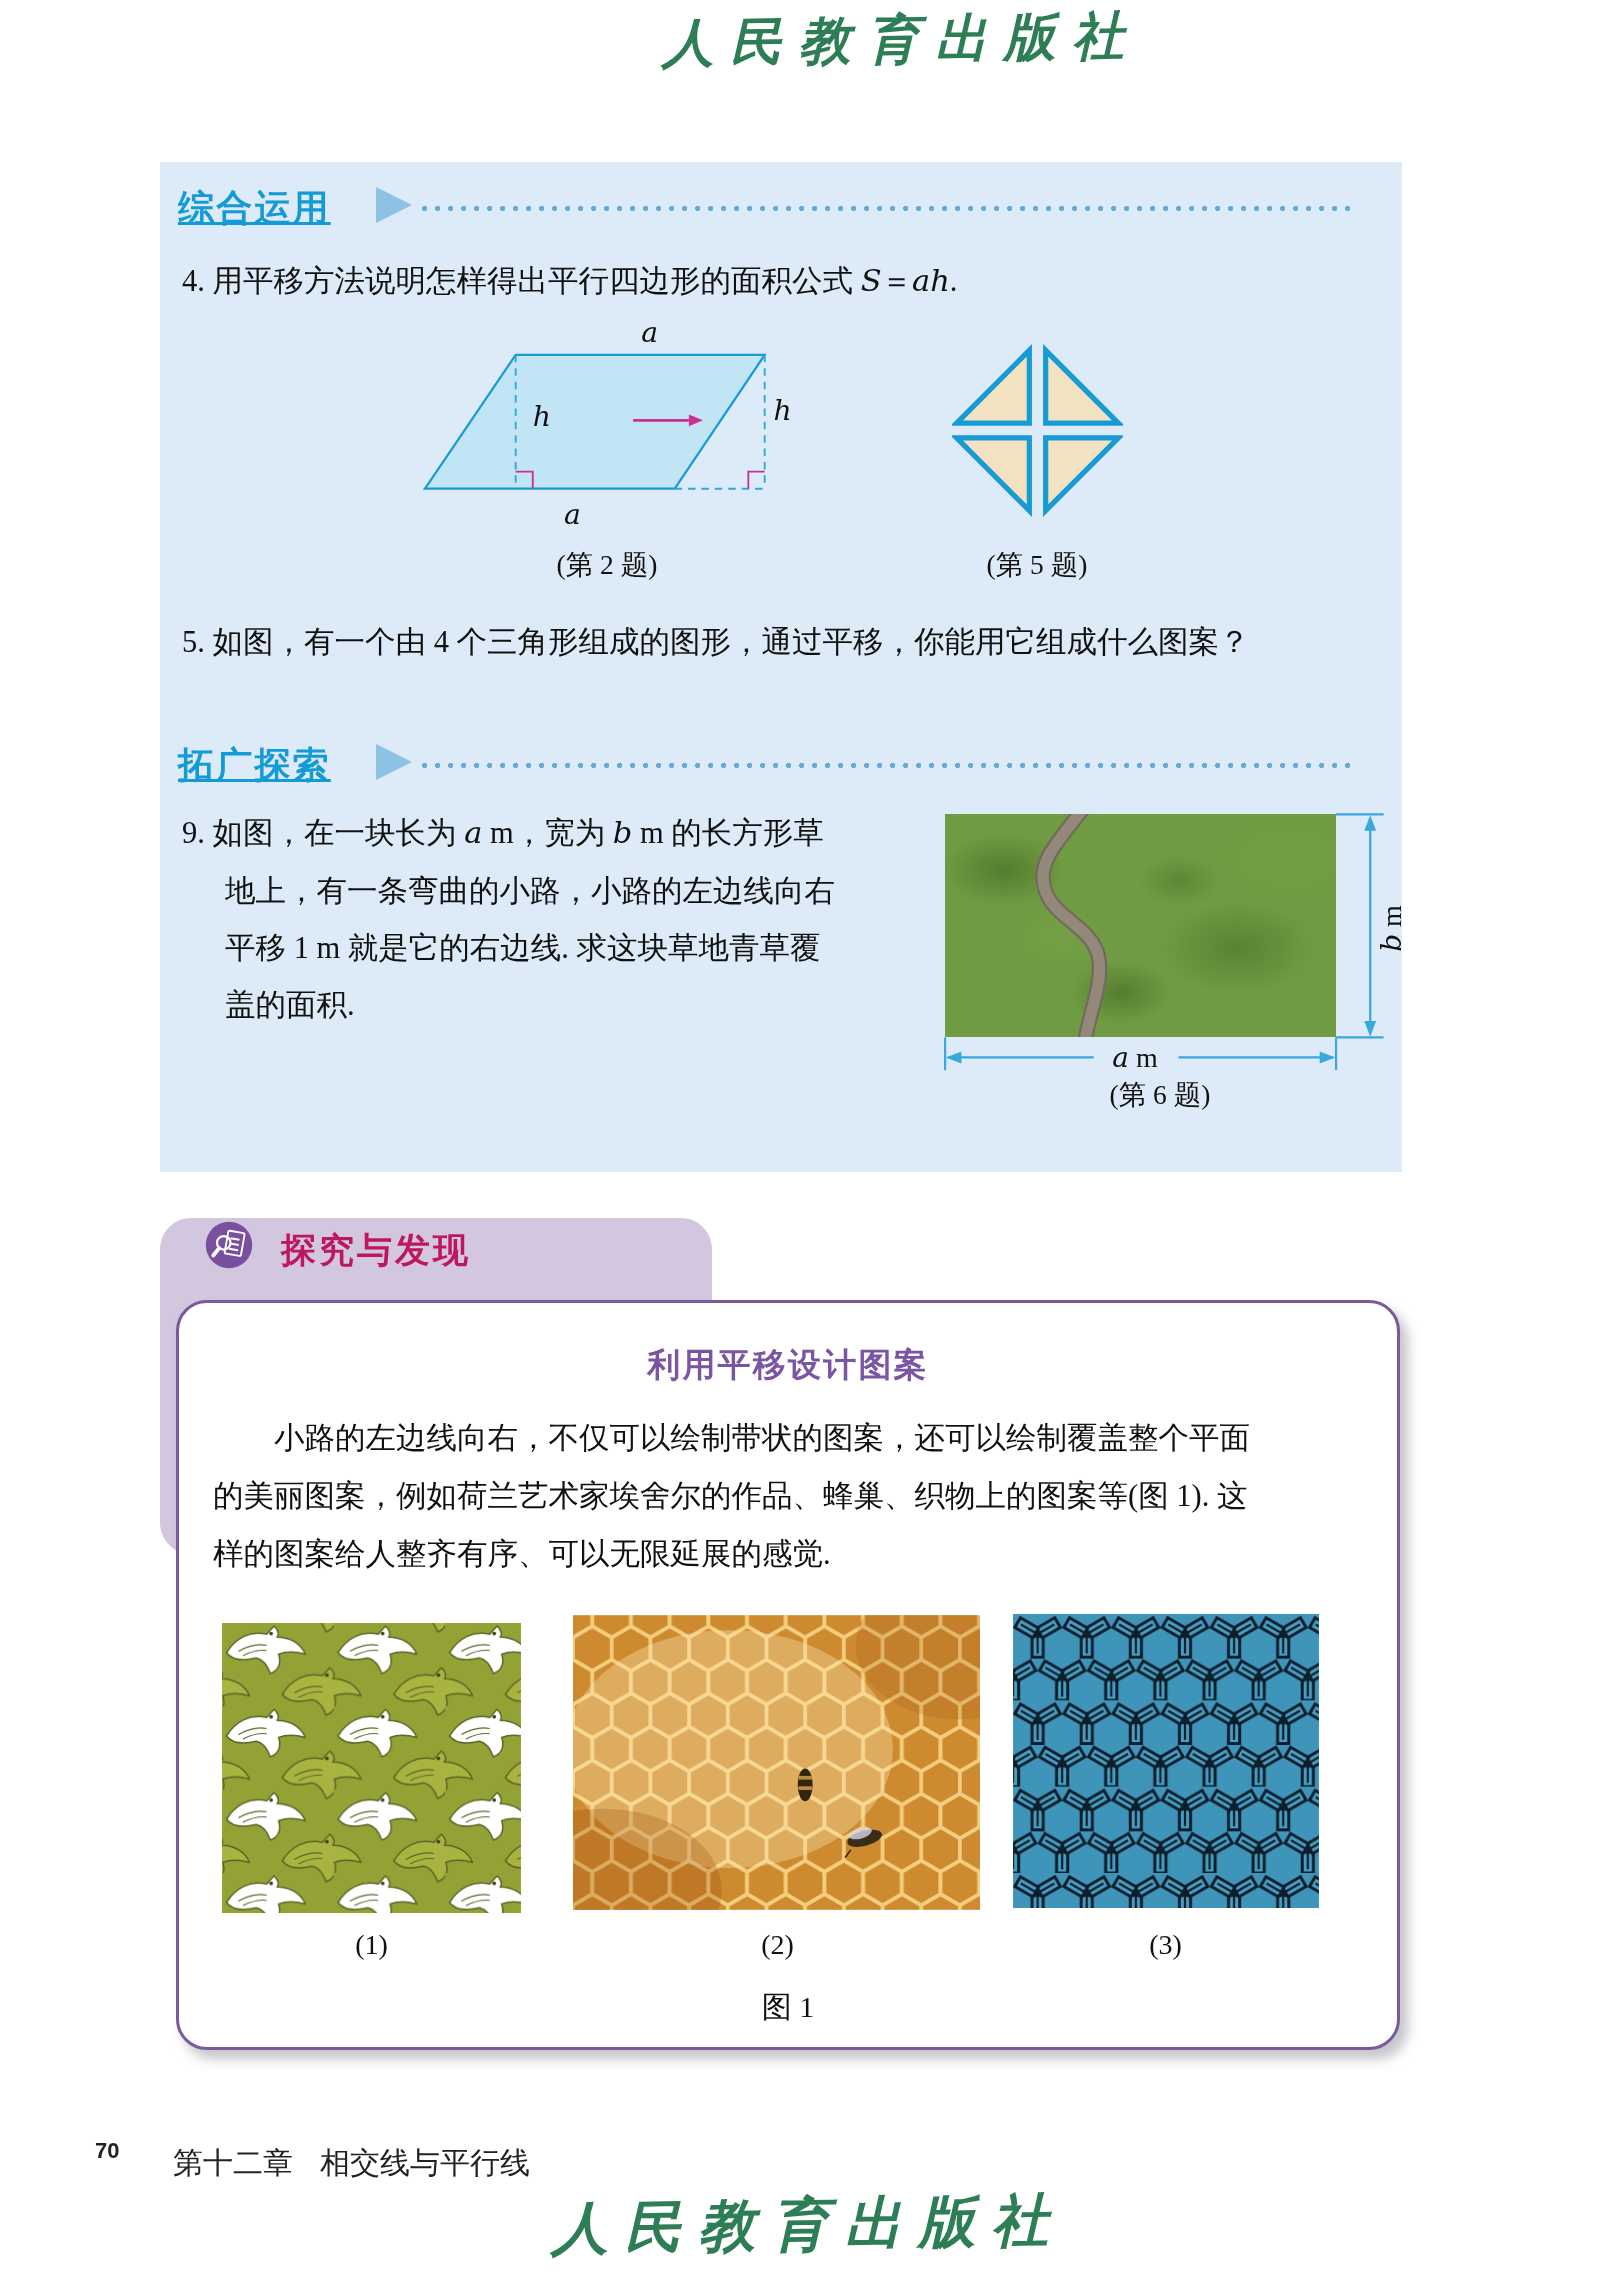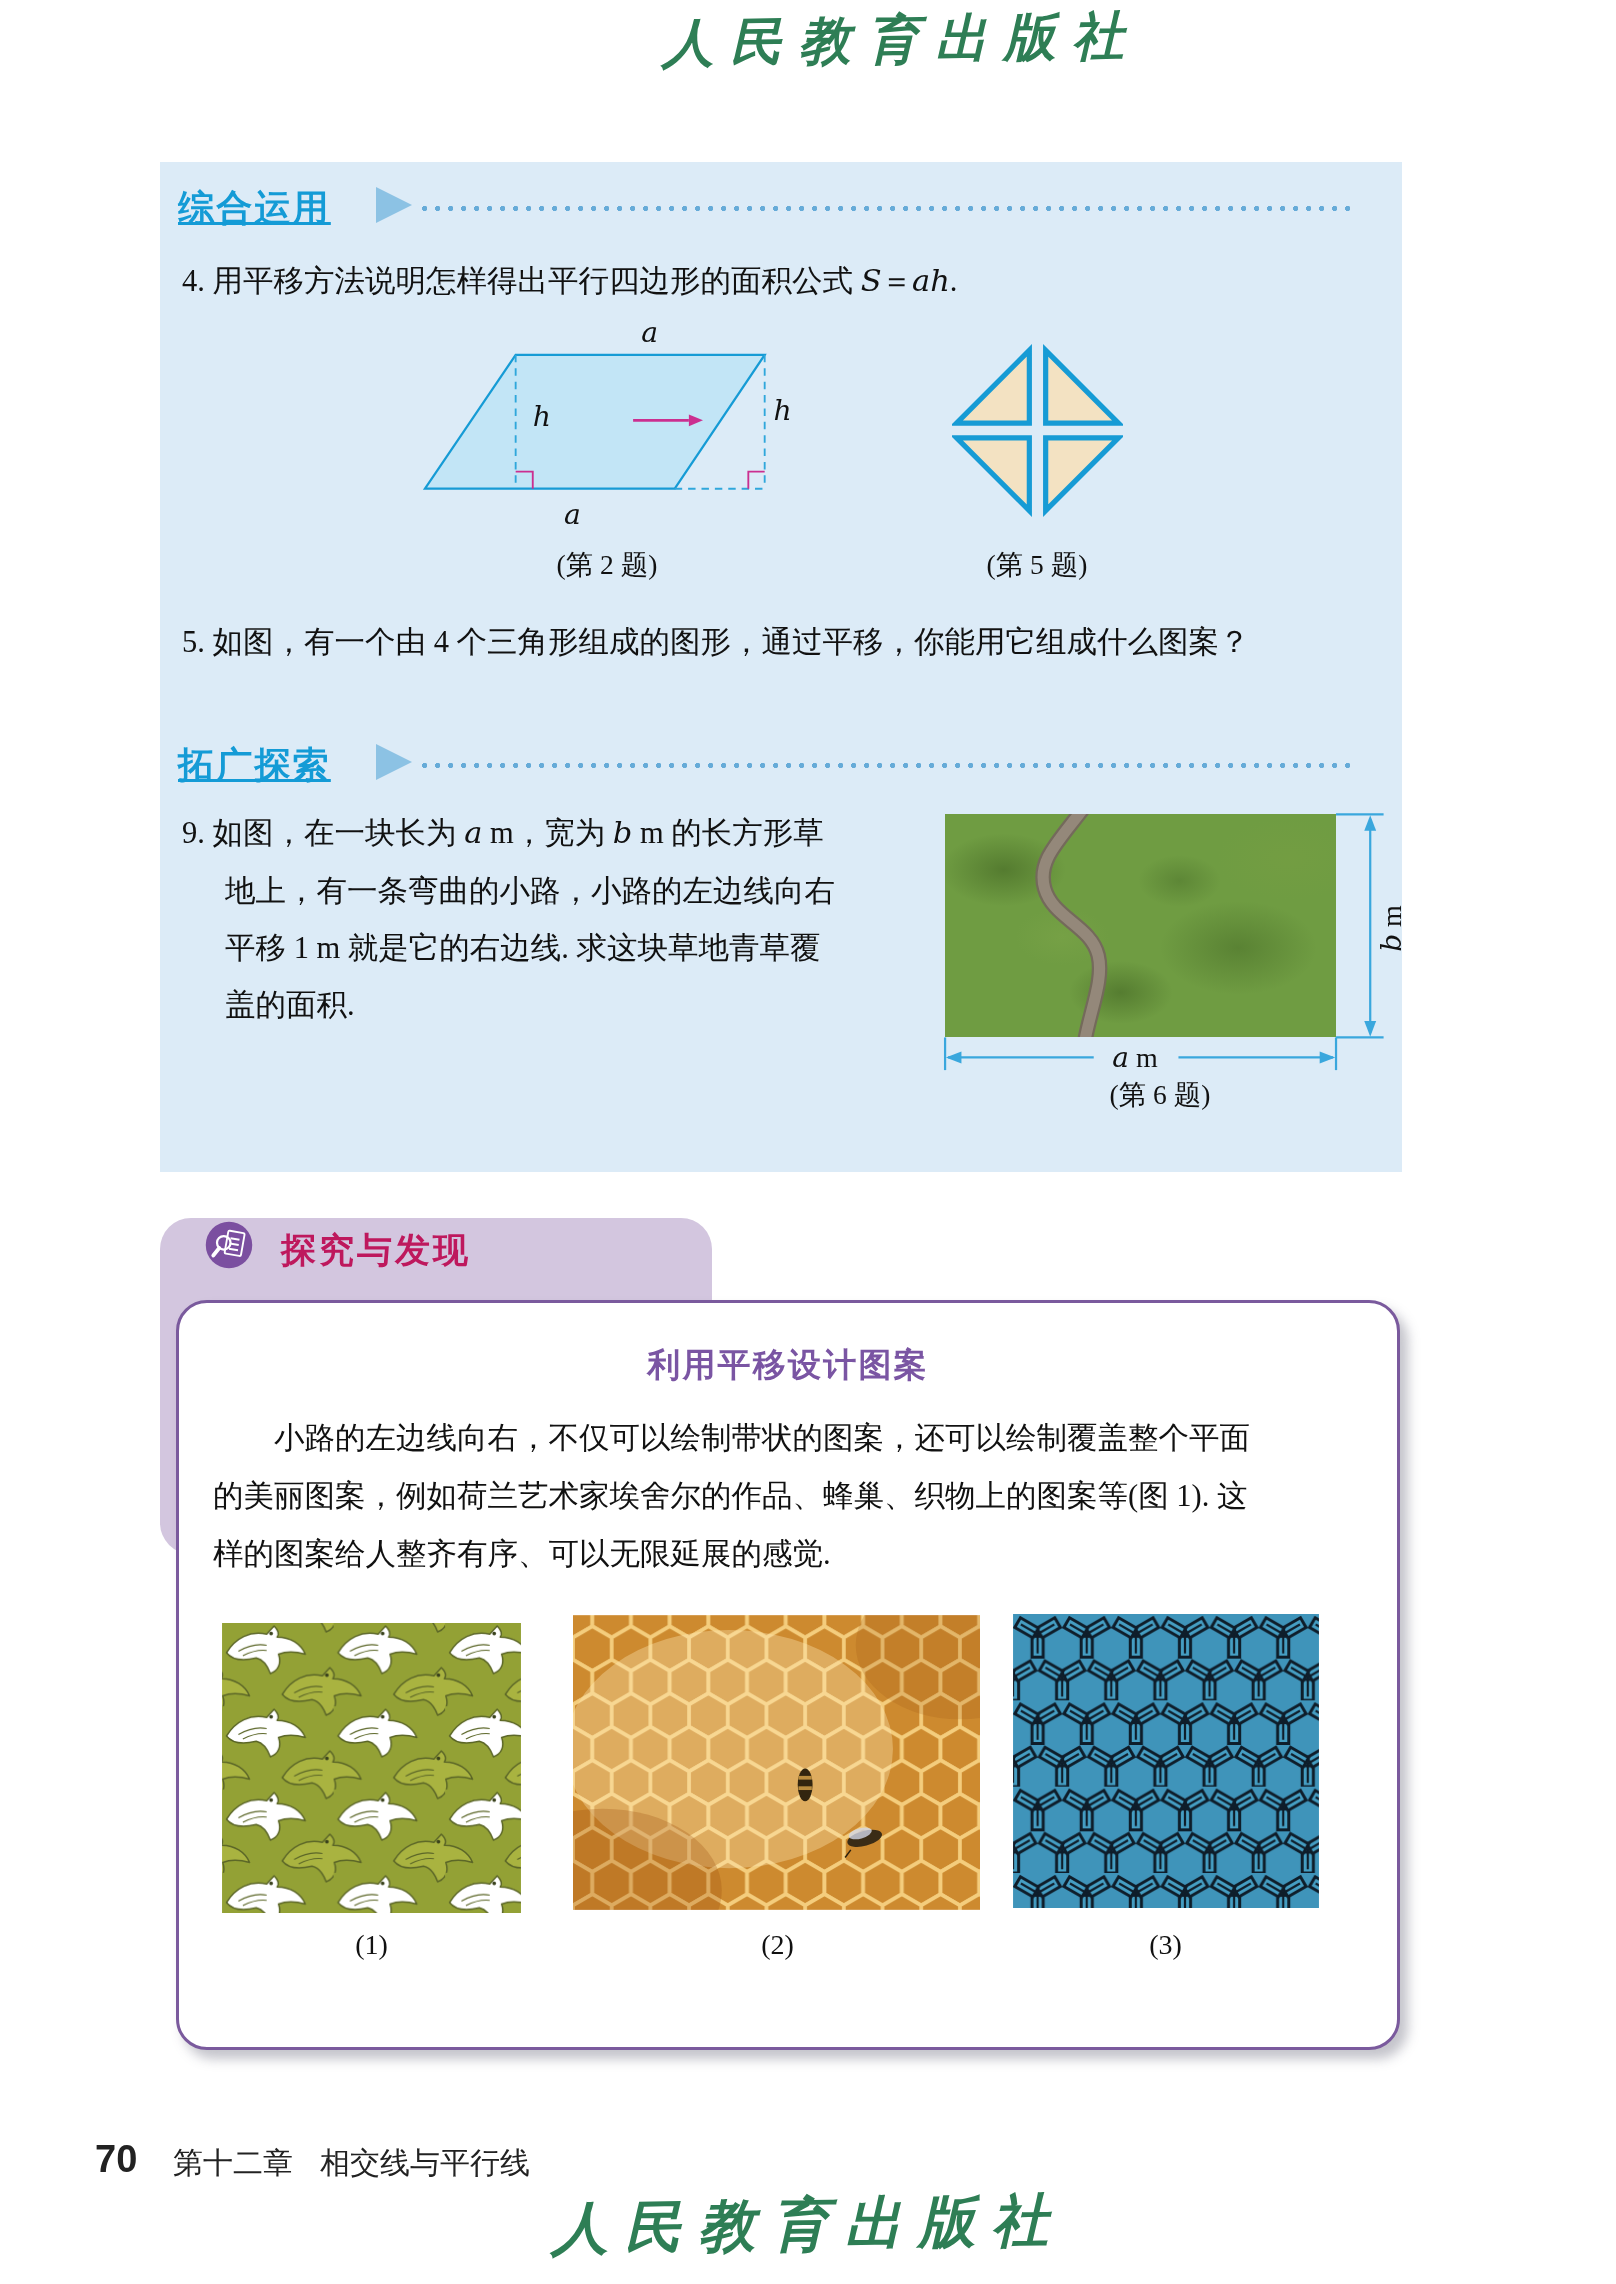--- a/index.html
+++ b/index.html
@@ -76,21 +76,21 @@
   .exl3{left:213px;top:1535px;}
 
   .imgcap{font-size:28px;text-align:center;width:223px;color:#111;}
   .cap-1{left:260px;top:1929px;}
   .cap-2{left:666px;top:1929px;}
   .cap-3{left:1054px;top:1929px;}
   .fig1-label{left:176px;top:1987px;width:1224px;text-align:center;font-size:30px;color:#111;}
 
   
   .footer-num{left:95px;top:2138px;font-family:"Liberation Sans","DejaVu Sans",sans-serif;
-              font-weight:bold;font-size:38px;color:#222;}
+              font-weight:bold;font-size:22px;color:#222;}
   .footer-chap{left:173px;top:2143px;font-size:30px;color:#222;}
   .footer-chap .gap{display:inline-block;width:27px;}
 
   svg{display:block;}
   .svglabel{font-family:"DejaVu Serif","Liberation Serif",serif;font-style:italic;
             font-size:38px;fill:#111;}
 </style>
 </head>
 <body>
 
@@ -269,20 +269,21 @@
         <use href="#yg" x="0" y="85"></use>
         <use href="#yg" x="66" y="85"></use>
       </pattern>
     </defs>
     <rect width="411" height="395" fill="url(#pY)"></rect>
   </svg>
 
   <div class="abs imgcap cap-1">(1)</div>
   <div class="abs imgcap cap-2">(2)</div>
   <div class="abs imgcap cap-3">(3)</div>
+  <div class="abs fig1-label">图 1</div>
 
   <div class="abs footer-num">70</div>
   <div class="abs footer-chap">
     <span>第十二章</span><span class="gap"></span><span>相交线与平行线</span>
   </div>
 
   <div class="calli bottom">人民教育出版社</div>
 
 </div>
 

